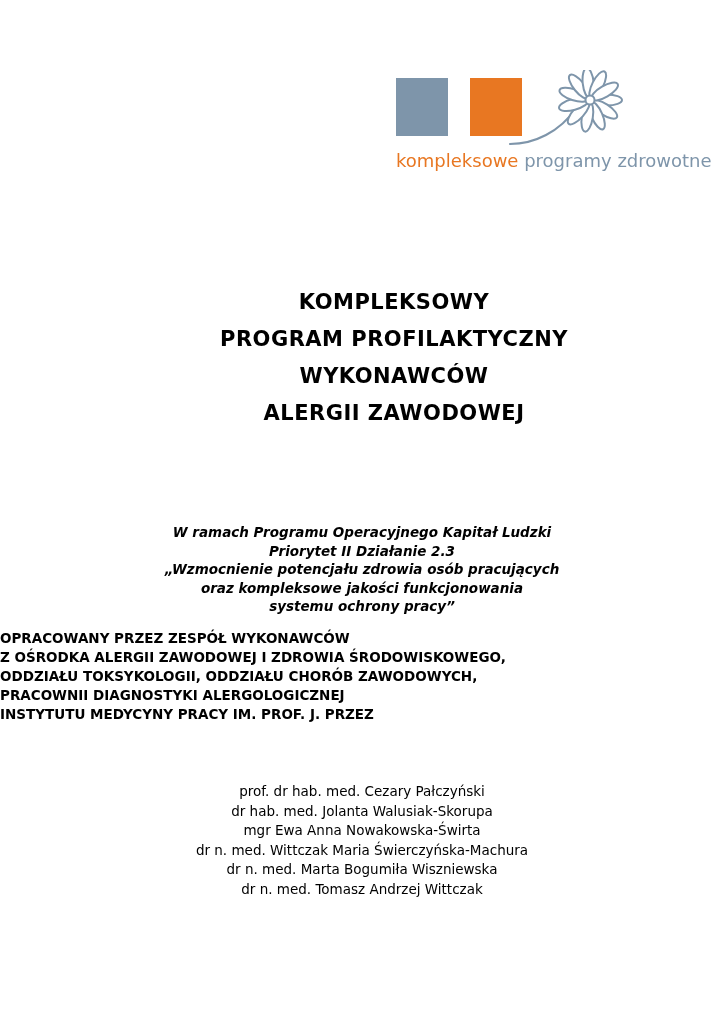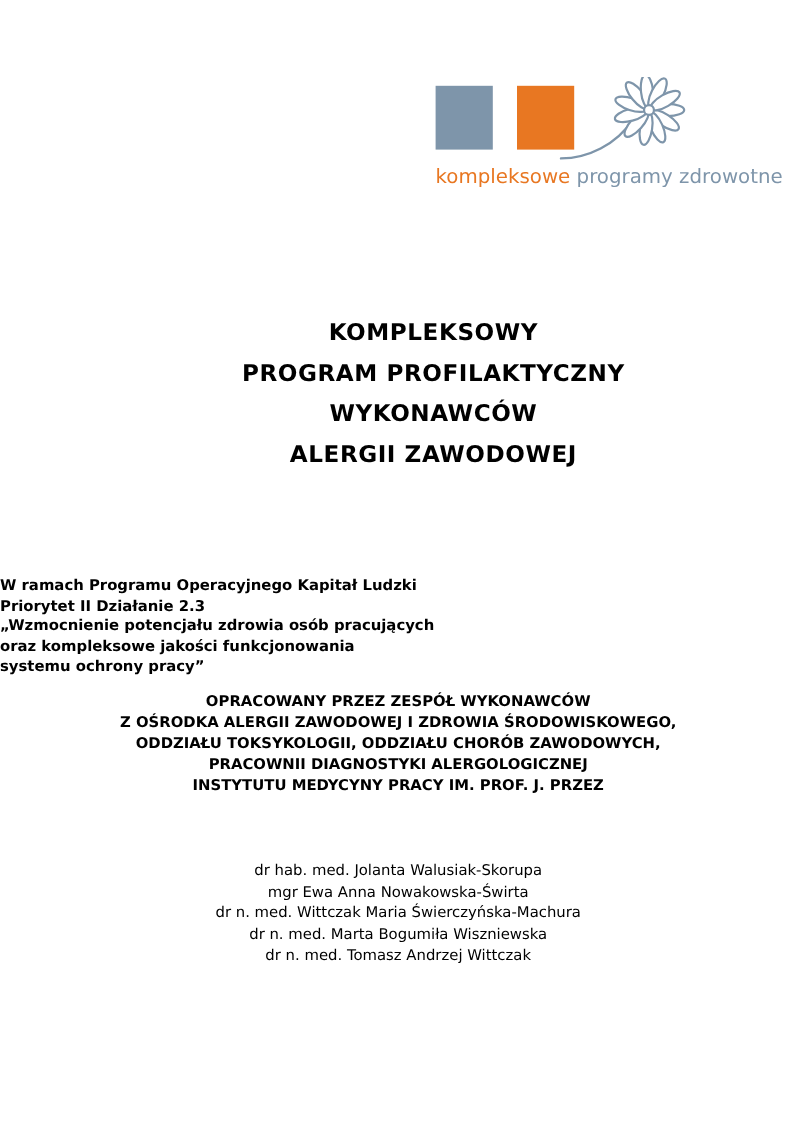--- a/index.html
+++ b/index.html
@@ -64,31 +64,31 @@
     font-weight: bold;
     line-height: 37px;
     letter-spacing: 0.5px;
     margin-left: 32px;
   }
   .program-block {
     position: absolute;
     top: 523px;
     left: 0;
     width: 100%;
-    text-align: left;
+    text-align: center;
     font-size: 13.5px;
     font-weight: bold;
     line-height: 18.5px;
+    font-style: italic;
   }
   .authors-block {
     position: absolute;
     top: 629px;
     left: 0;
     width: 100%;
-    text-align: center;
     font-size: 13.5px;
     font-weight: bold;
     line-height: 19px;
   }
   .names-block {
     position: absolute;
     top: 782px;
     left: 0;
     width: 100%;
     text-align: center;
@@ -149,20 +149,21 @@
 
   <div class="authors-block">
     <div>OPRACOWANY PRZEZ ZESPÓŁ WYKONAWCÓW</div>
     <div>Z OŚRODKA ALERGII ZAWODOWEJ I ZDROWIA ŚRODOWISKOWEGO,</div>
     <div>ODDZIAŁU TOKSYKOLOGII, ODDZIAŁU CHORÓB ZAWODOWYCH,</div>
     <div>PRACOWNII DIAGNOSTYKI ALERGOLOGICZNEJ</div>
     <div>INSTYTUTU MEDYCYNY PRACY IM. PROF. J. PRZEZ</div>
   </div>
 
   <div class="names-block">
+    <div>prof. dr hab. med. Cezary Pałczyński</div>
     <div>dr hab. med. Jolanta Walusiak-Skorupa</div>
     <div>mgr Ewa Anna Nowakowska-Świrta</div>
     <div>dr n. med. Wittczak Maria Świerczyńska-Machura</div>
     <div>dr n. med. Marta Bogumiła Wiszniewska</div>
     <div>dr n. med. Tomasz Andrzej Wittczak</div>
   </div>
 
 </div>
 
 </body></html>

